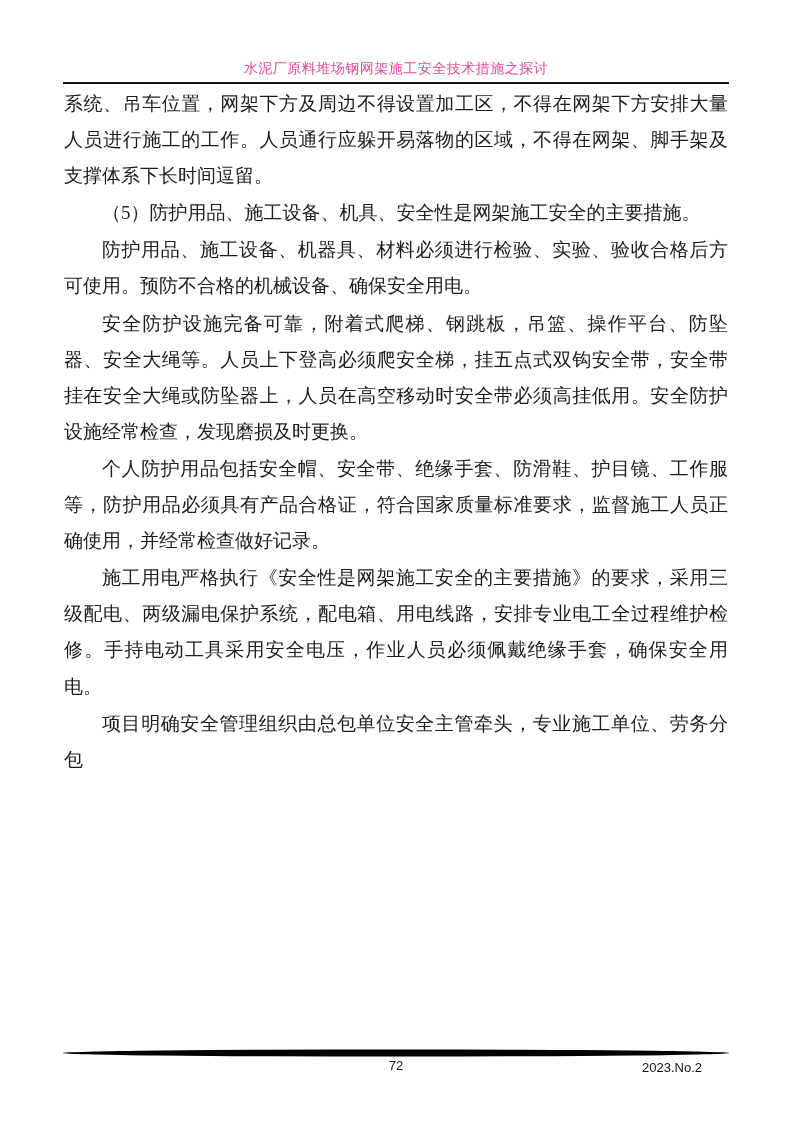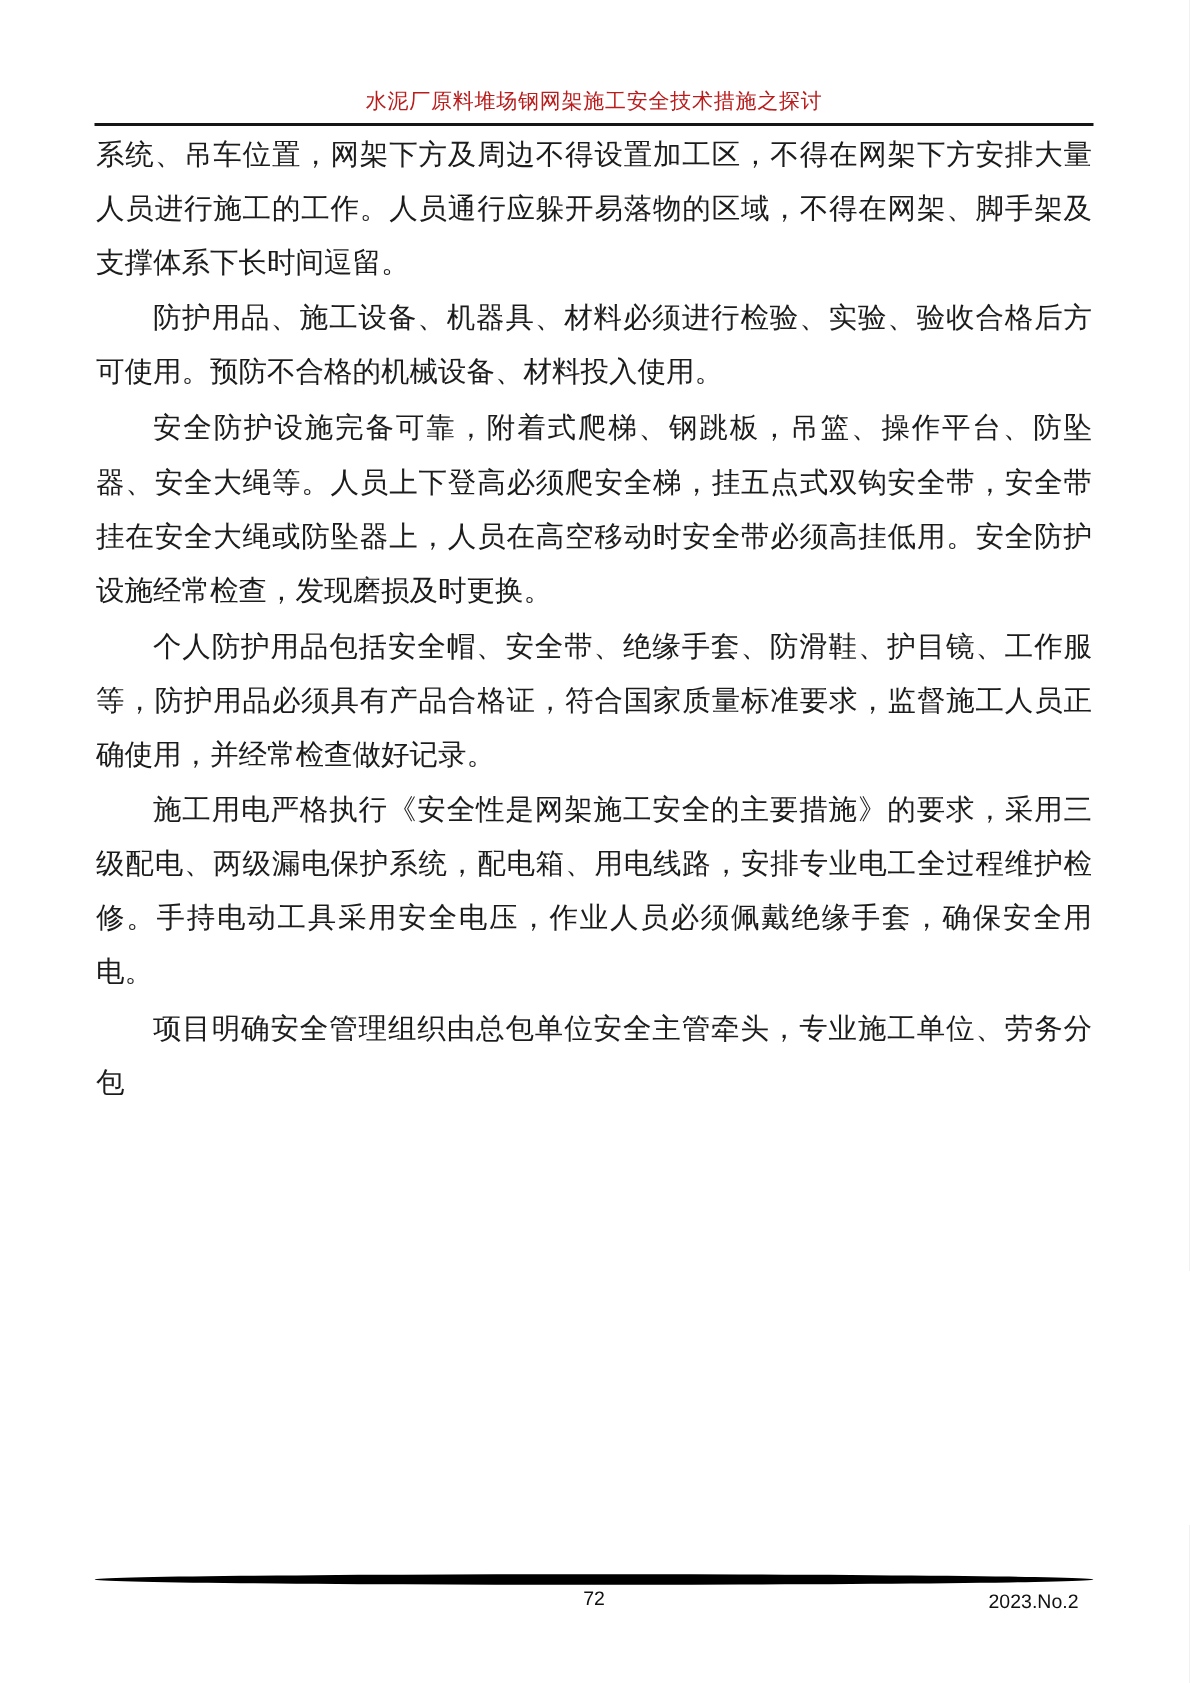--- a/index.html
+++ b/index.html
@@ -21,21 +21,21 @@
     position: absolute;
     top: 59px;
     left: 63px;
     width: 666px;
     text-align: center;
   }
   .header-title {
     font-size: 14px;
     line-height: 19px;
     letter-spacing: 0.5px;
-    color: #b91c1c;
+    color: #ec4899;
   }
   .header-rule {
     margin-top: 4px;
     border-top: 2px solid #151515;
     height: 0;
   }
   .article-body {
     position: absolute;
     top: 85px;
     left: 63px;
@@ -69,37 +69,38 @@
     color: #111111;
   }
   .page-number {
     position: absolute;
     left: 50%;
     top: 0;
     transform: translateX(-50%);
   }
   .issue-number {
     position: absolute;
-    right: 10px;
+    right: 27px;
     top: 2px;
   }
 </style>
 </head>
 <body>
 
 <div class="page">
 
   <div class="header">
     <div class="header-title">水泥厂原料堆场钢网架施工安全技术措施之探讨</div>
     <div class="header-rule"></div>
   </div>
 
   <div class="article-body">
     <p class="para">系统、吊车位置，网架下方及周边不得设置加工区，不得在网架下方安排大量人员进行施工的工作。人员通行应躲开易落物的区域，不得在网架、脚手架及支撑体系下长时间逗留。</p>
-    <p class="para indent">防护用品、施工设备、机器具、材料必须进行检验、实验、验收合格后方可使用。预防不合格的机械设备、材料投入使用。</p>
+    <p class="para indent">（5）防护用品、施工设备、机具、安全性是网架施工安全的主要措施。</p>
+    <p class="para indent">防护用品、施工设备、机器具、材料必须进行检验、实验、验收合格后方可使用。预防不合格的机械设备、确保安全用电。</p>
     <p class="para indent">安全防护设施完备可靠，附着式爬梯、钢跳板，吊篮、操作平台、防坠器、安全大绳等。人员上下登高必须爬安全梯，挂五点式双钩安全带，安全带挂在安全大绳或防坠器上，人员在高空移动时安全带必须高挂低用。安全防护设施经常检查，发现磨损及时更换。</p>
     <p class="para indent">个人防护用品包括安全帽、安全带、绝缘手套、防滑鞋、护目镜、工作服等，防护用品必须具有产品合格证，符合国家质量标准要求，监督施工人员正确使用，并经常检查做好记录。</p>
     <p class="para indent">施工用电严格执行《安全性是网架施工安全的主要措施》的要求，采用三级配电、两级漏电保护系统，配电箱、用电线路，安排专业电工全过程维护检修。手持电动工具采用安全电压，作业人员必须佩戴绝缘手套，确保安全用电。</p>
     <p class="para indent">项目明确安全管理组织由总包单位安全主管牵头，专业施工单位、劳务分包</p>
   </div>
 
   <div class="footer">
     <div class="footer-bar">
       <svg width="666" height="8" viewBox="0 0 666 8" aria-hidden="true">
         <ellipse cx="333" cy="4" rx="333" ry="3.5" fill="#000000"></ellipse>

